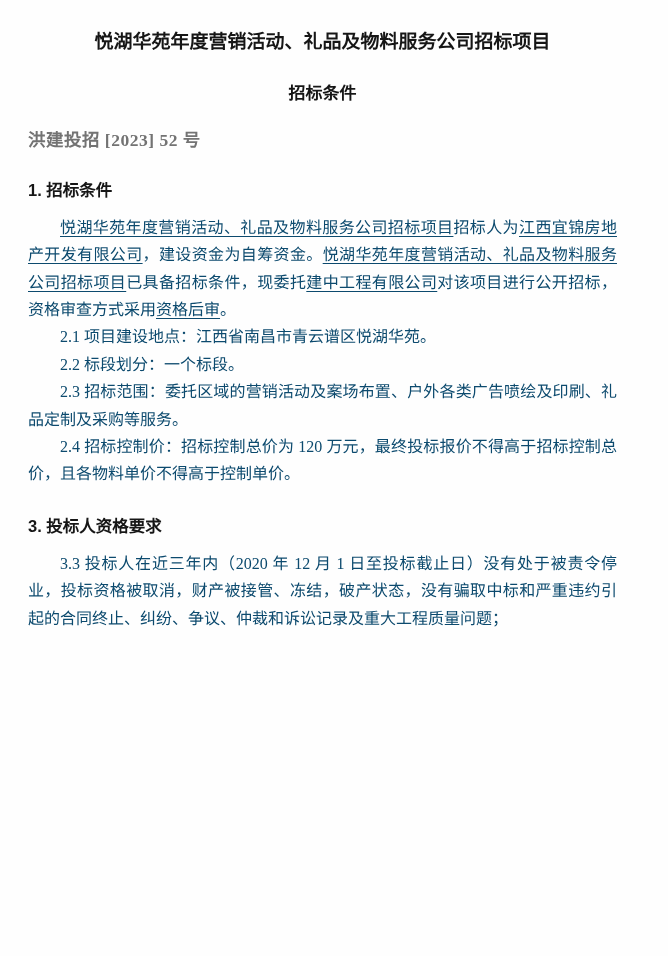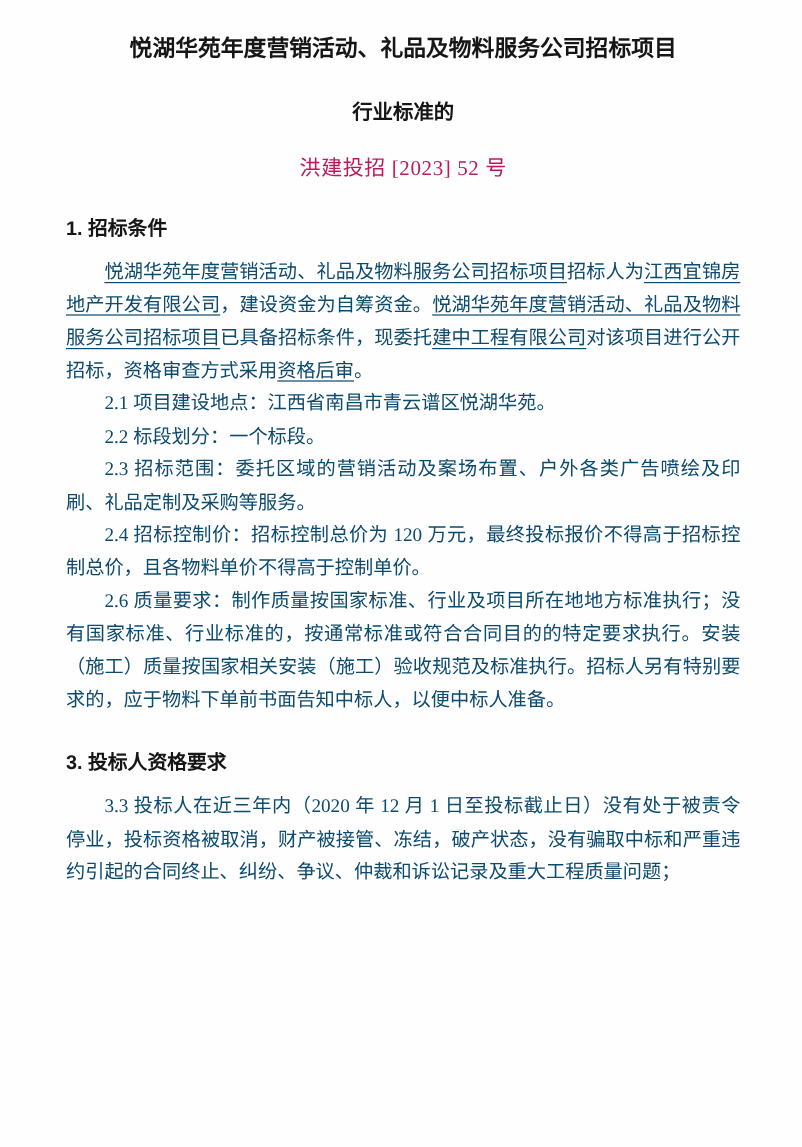--- a/index.html
+++ b/index.html
@@ -7,21 +7,21 @@
     padding: 0;
     background: #ffffff;
   }
   .page {
     position: relative;
     width: 668px;
     height: 956px;
     margin: 0 auto;
     background: #fefefe;
     box-sizing: border-box;
-    padding: 30px 51px 10px 55px;
+    padding: 30px 51px 10px 28px;
     overflow: hidden;
     color: #1f1f1f;
     font-family: "Liberation Serif", "DejaVu Serif", serif;
   }
   .doc-title {
     font-family: "Liberation Sans", "DejaVu Sans", sans-serif;
     font-weight: 700;
     font-size: 19px;
     line-height: 1.25;
     text-align: center;
@@ -31,24 +31,23 @@
   .doc-subtitle {
     font-family: "Liberation Sans", "DejaVu Sans", sans-serif;
     font-weight: 700;
     font-size: 17px;
     text-align: center;
     color: #161616;
     margin: 25px 0 0 0;
   }
   .doc-number {
     font-family: "Liberation Serif", "DejaVu Serif", serif;
-    font-weight: 400;
+    font-weight: 700;
     font-size: 17.5px;
-    text-align: center;
-    color: #be185d;
+    color: #737373;
     margin: 22px 0 0 0;
     letter-spacing: 0.5px;
   }
   .sections {
     margin-top: 26px;
   }
   .sec-heading {
     font-family: "Liberation Sans", "DejaVu Sans", sans-serif;
     font-weight: 700;
     font-size: 16.5px;
@@ -72,26 +71,25 @@
     text-decoration: underline;
     text-underline-offset: 3px;
     text-decoration-thickness: 1px;
   }
 </style>
 </head>
 <body>
 
 <div class="page">
   <h1 class="doc-title">悦湖华苑年度营销活动、礼品及物料服务公司招标项目</h1>
-  <h2 class="doc-subtitle">行业标准的</h2>
+  <h2 class="doc-subtitle">招标条件</h2>
   <h3 class="doc-number">洪建投招 [2023] 52 号</h3>
   <div class="sections">
       <div class="sec-heading">1. 招标条件</div>
       <p class="para"><span class="u">悦湖华苑年度营销活动、礼品及物料服务公司招标项目</span><span class="">招标人为</span><span class="u">江西宜锦房地产开发有限公司</span><span class="">，建设资金为自筹资金。</span><span class="u">悦湖华苑年度营销活动、礼品及物料服务公司招标项目</span><span class="">已具备招标条件，现委托</span><span class="u">建中工程有限公司</span><span class="">对该项目进行公开招标，资格审查方式采用</span><span class="u">资格后审</span><span class="">。</span></p>
       <p class="para"><span class="">2.1 项目建设地点：江西省南昌市青云谱区悦湖华苑。</span></p>
       <p class="para"><span class="">2.2 标段划分：一个标段。</span></p>
       <p class="para"><span class="">2.3 招标范围：委托区域的营销活动及案场布置、户外各类广告喷绘及印刷、礼品定制及采购等服务。</span></p>
       <p class="para"><span class="">2.4 招标控制价：招标控制总价为 120 万元，最终投标报价不得高于招标控制总价，且各物料单价不得高于控制单价。</span></p>
-      <p class="para"><span class="">2.6 质量要求：制作质量按国家标准、行业及项目所在地地方标准执行；没有国家标准、行业标准的，按通常标准或符合合同目的的特定要求执行。安装（施工）质量按国家相关安装（施工）验收规范及标准执行。招标人另有特别要求的，应于物料下单前书面告知中标人，以便中标人准备。</span></p>
       <div class="sec-heading">3. 投标人资格要求</div>
       <p class="para"><span class="">3.3 投标人在近三年内（2020 年 12 月 1 日至投标截止日）没有处于被责令停业，投标资格被取消，财产被接管、冻结，破产状态，没有骗取中标和严重违约引起的合同终止、纠纷、争议、仲裁和诉讼记录及重大工程质量问题；</span></p>
     </div>
 </div>
 
 </body></html>

